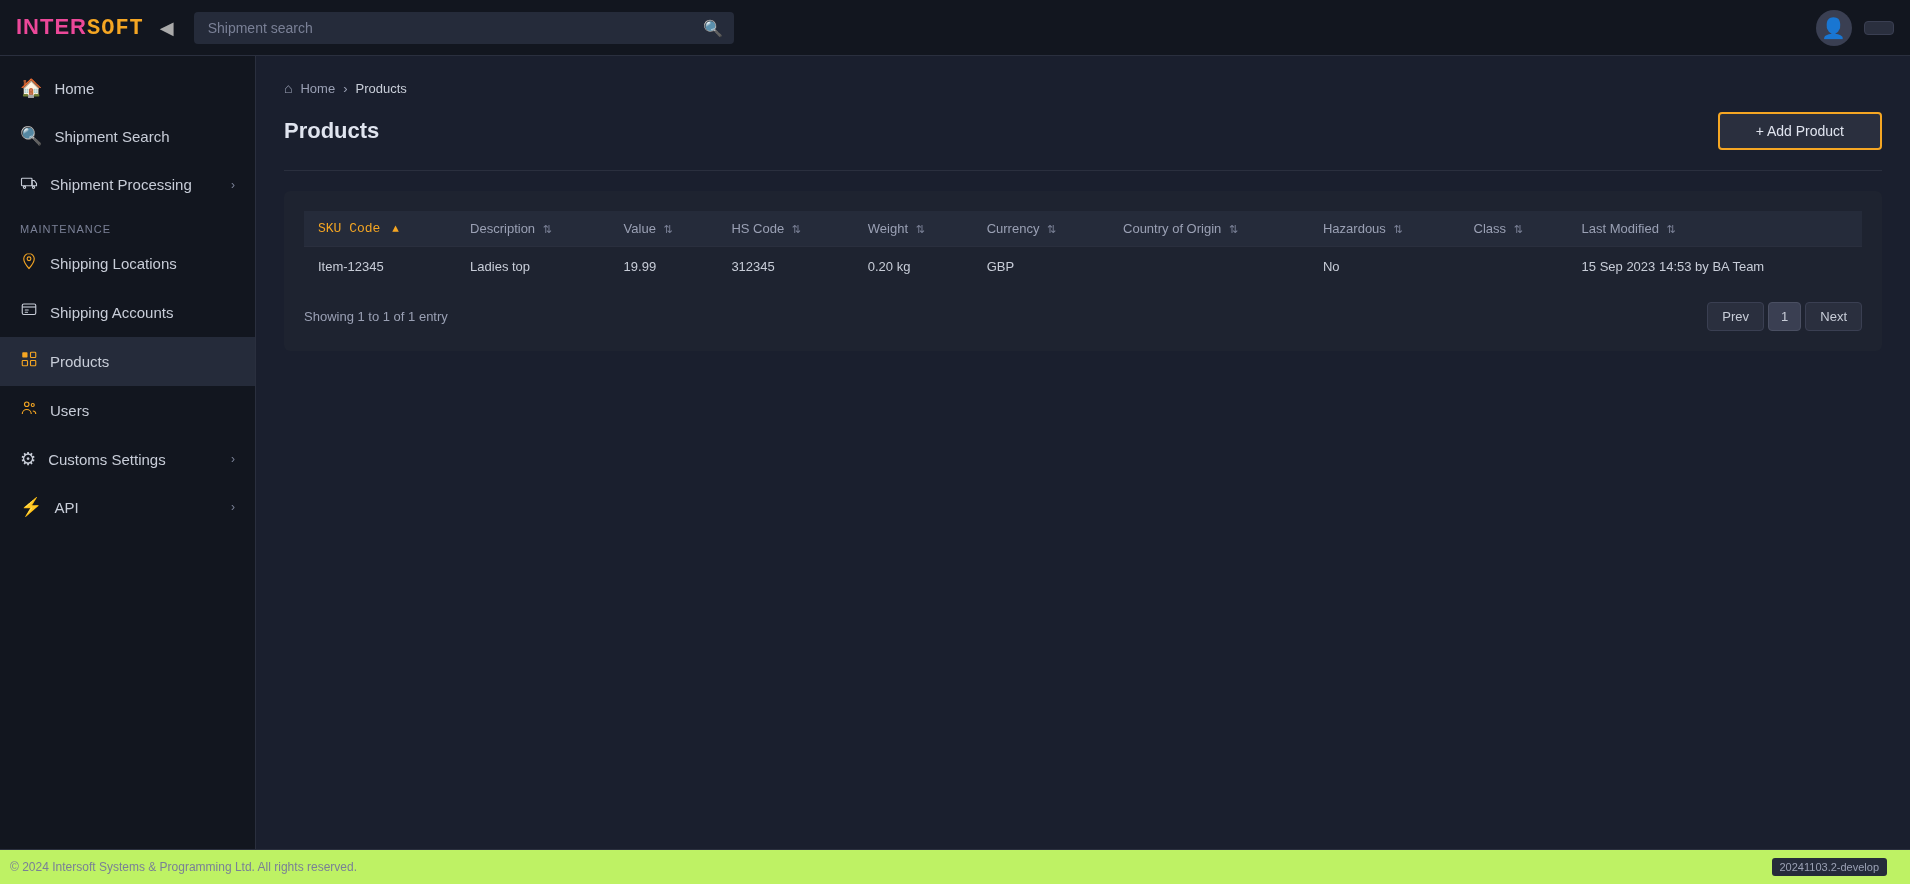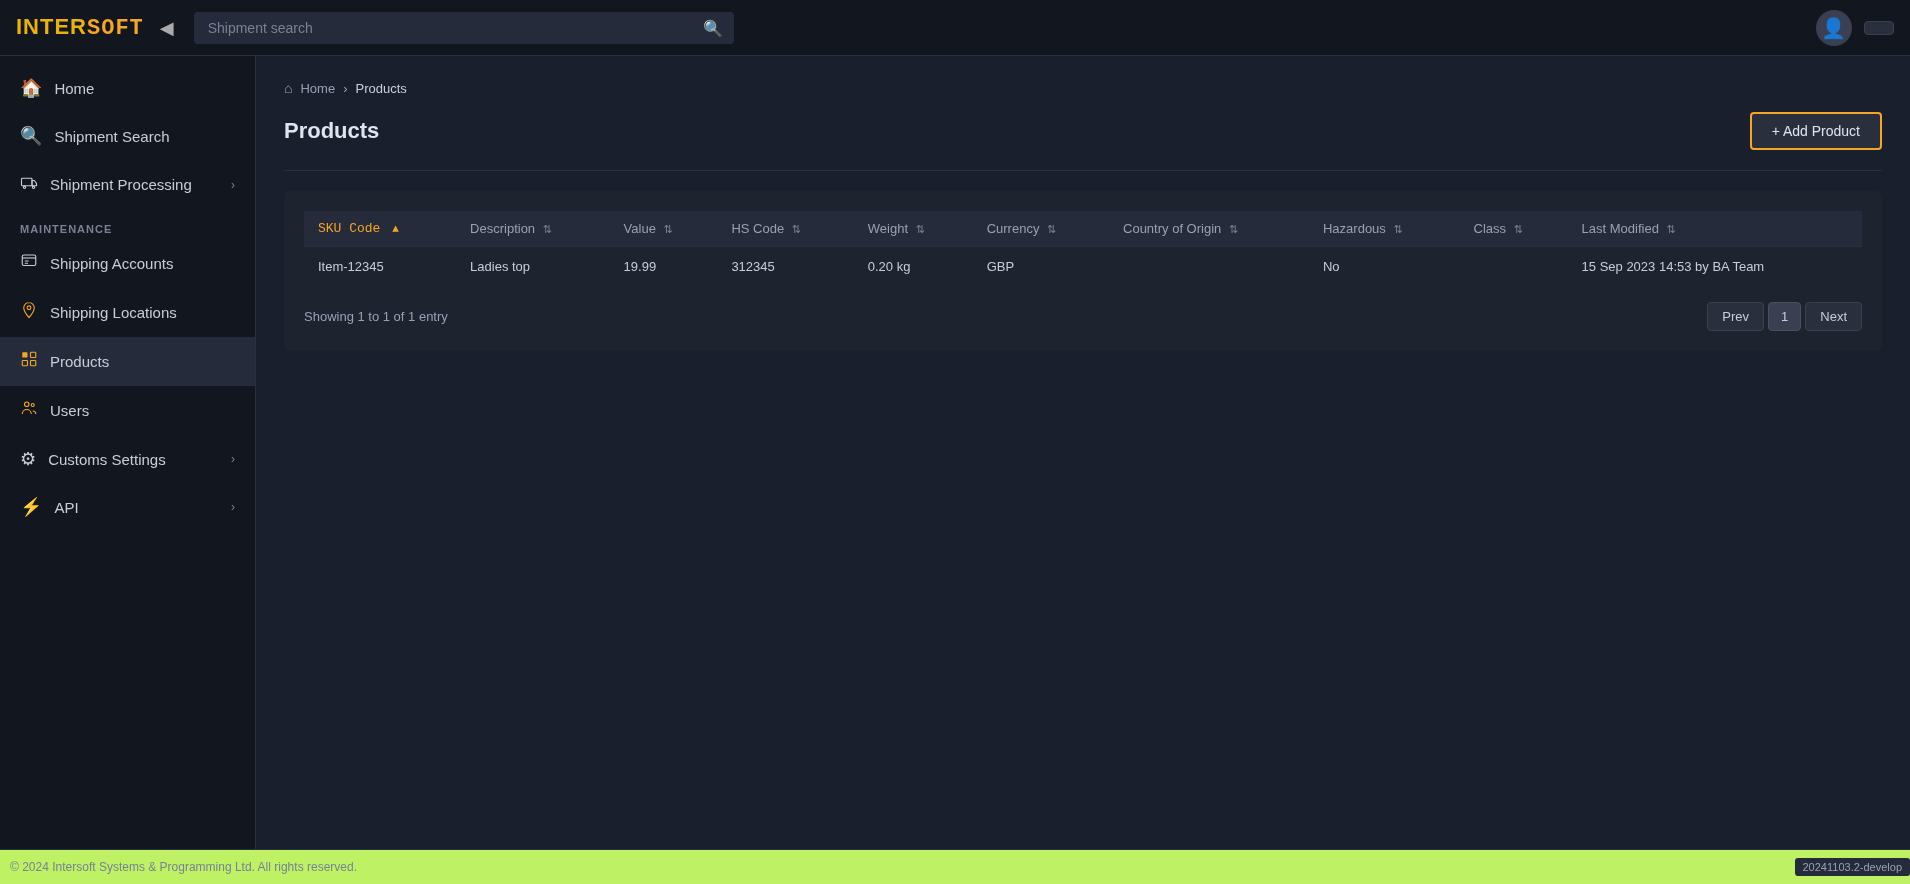--- a/index.html
+++ b/index.html
@@ -122,21 +122,21 @@
       transition: background 0.15s;
     }
     .sidebar-item.active { background: #252b3a; }
     .sidebar-item .icon { font-size: 18px; flex-shrink: 0; }
     .sidebar-item .chevron { margin-left: auto; font-size: 12px; color: #7a8096; }
     .sidebar-section-label {
       font-size: 11px;
       letter-spacing: 1px;
       color: #7a8096;
       padding: 14px 20px 4px;
-      font-weight: 700;
+      font-weight: 400;
       text-transform: uppercase;
     }
 
     
     .content {
       flex: 1;
       overflow-y: auto;
       padding: 24px 28px;
       background: #1a1f2e;
     }
@@ -163,21 +163,21 @@
     }
     .page-title {
       font-size: 22px;
       font-weight: 600;
       color: #e0e4ef;
     }
     .add-product-btn {
       background: #2a2f3e;
       border: 2px solid #f5a623;
       color: #e0e4ef;
-      padding: 9px 20px;
+      padding: 9px 36px;
       border-radius: 4px;
       cursor: pointer;
       font-size: 14px;
       font-weight: 500;
       display: flex;
       align-items: center;
       gap: 6px;
     }
 
     
@@ -285,35 +285,35 @@
       color: #7a8096;
       border-top: 1px solid #2a2f3e;
       flex-shrink: 0;
       display: flex;
       align-items: center;
       justify-content: flex-start;
       position: relative;
     }
     .footer .version {
       position: absolute;
-      right: 0;
+      right: 23px;
       background: #252b3a;
       padding: 3px 8px;
       border-radius: 3px;
       font-size: 11px;
       color: #9aa0b4;
     }
   </style>
 </head>
 <body>
 
 <div class="top-header">
   <div class="logo">
     <span class="logo-text">
-      <span style="color:#eab308;">INTER</span><span style="color:#f5a623;font-family:Liberation Mono, monospace;">SOFT</span>
+      <span style="color:#ec4899;">INTER</span><span style="color:#f5a623;font-family:Liberation Mono, monospace;">SOFT</span>
     </span>
     <button class="logo-collapse" title="Collapse">
       ◀
     </button>
   </div>
 
   <div class="search-bar">
     <input type="text" placeholder="Shipment search" style="">
     <button class="search-icon-btn">🔍</button>
   </div>
@@ -350,36 +350,36 @@
         </span>
         <span>Shipment Processing</span>
         <span class="chevron">›</span>
       </div>
 
       <div class="sidebar-section-label">MAINTENANCE</div>
 
       <div class="sidebar-item">
         <span class="icon">
           <svg width="18" height="18" viewBox="0 0 24 24" fill="none">
+            <path d="M12 2C8.13 2 5 5.13 5 9c0 5.25 7 13 7 13s7-7.75 7-13c0-3.87-3.13-7-7-7z" stroke="#f5a623" stroke-width="1.5" fill="none"></path>
+            <circle cx="12" cy="9" r="2.5" stroke="#f5a623" stroke-width="1.5" fill="none"></circle>
+          </svg>
+        </span>
+        <span>Shipping Locations</span>
+      </div>
+
+      <div class="sidebar-item">
+        <span class="icon">
+          <svg width="18" height="18" viewBox="0 0 24 24" fill="none">
             <rect x="3" y="4" width="18" height="14" rx="2" stroke="#c8cdd8" stroke-width="1.5" fill="none"></rect>
             <path d="M3 8h18" stroke="#c8cdd8" stroke-width="1.5"></path>
             <path d="M7 12h4M7 15h3" stroke="#c8cdd8" stroke-width="1.5" stroke-linecap="round"></path>
           </svg>
         </span>
         <span>Shipping Accounts</span>
-      </div>
-
-      <div class="sidebar-item">
-        <span class="icon">
-          <svg width="18" height="18" viewBox="0 0 24 24" fill="none">
-            <path d="M12 2C8.13 2 5 5.13 5 9c0 5.25 7 13 7 13s7-7.75 7-13c0-3.87-3.13-7-7-7z" stroke="#f5a623" stroke-width="1.5" fill="none"></path>
-            <circle cx="12" cy="9" r="2.5" stroke="#f5a623" stroke-width="1.5" fill="none"></circle>
-          </svg>
-        </span>
-        <span>Shipping Locations</span>
       </div>
 
       <div class="sidebar-item active">
         <span class="icon">
           <svg width="18" height="18" viewBox="0 0 24 24" fill="none">
             <rect x="3" y="3" width="7" height="7" rx="1" fill="#f5a623"></rect>
             <rect x="14" y="3" width="7" height="7" rx="1" stroke="#f5a623" stroke-width="1.5" fill="none"></rect>
             <rect x="14" y="14" width="7" height="7" rx="1" stroke="#f5a623" stroke-width="1.5" fill="none"></rect>
             <rect x="3" y="14" width="7" height="7" rx="1" stroke="#f5a623" stroke-width="1.5" fill="none"></rect>
           </svg>

